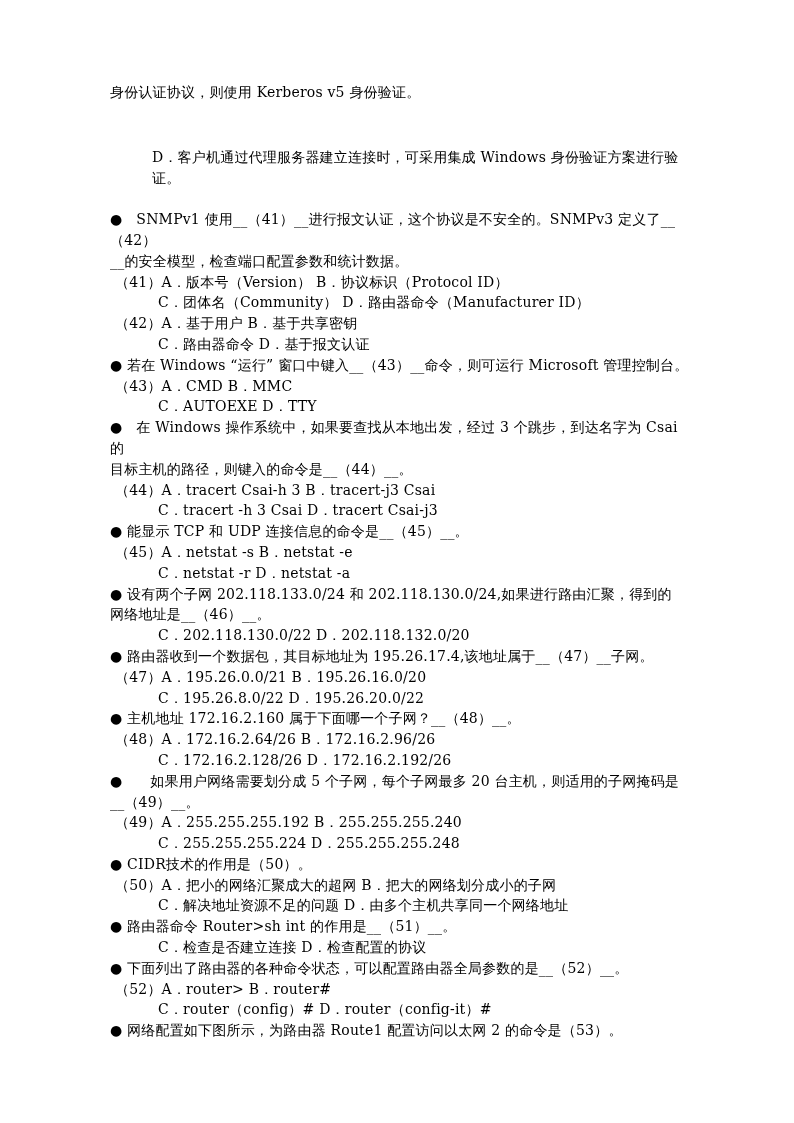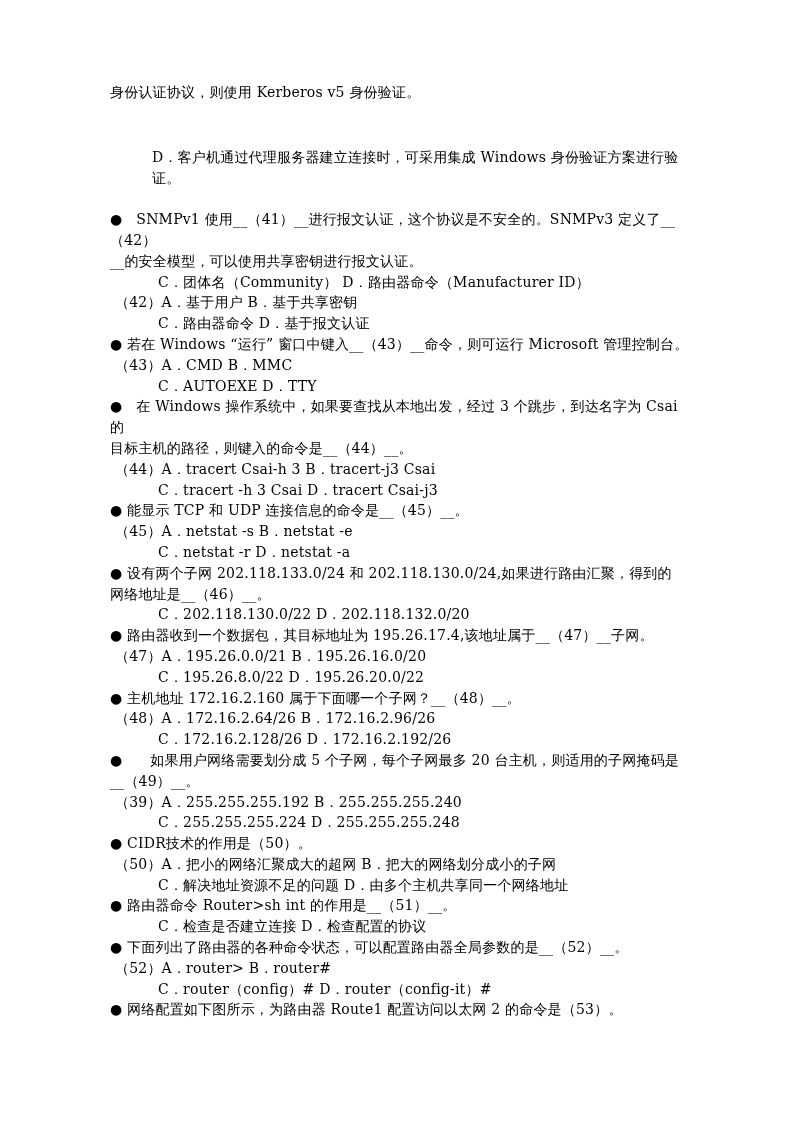--- a/index.html
+++ b/index.html
@@ -34,21 +34,22 @@
   .blank { height: 20.8px; }
 </style>
 </head>
 <body>
 
 <div class="page">
   <div class="ln body">身份认证协议，则使用 Kerberos v5 身份验证。</div>
   <div class="ln indentD">D．客户机通过代理服务器建立连接时，可采用集成 Windows 身份验证方案进行验证。</div>
   <div class="ln blank"></div>
   <div class="ln body">●   SNMPv1 使用__（41）__进行报文认证，这个协议是不安全的。SNMPv3 定义了__（42）</div>
-  <div class="ln body">__的安全模型，可以使用共享密钥进行报文认证。</div>
+  <div class="ln body">__的安全模型，检查端口配置参数和统计数据。</div>
+  <div class="ln optA">（41）A．版本号（Version） B．协议标识（Protocol ID）</div>
   <div class="ln optC">C．团体名（Community） D．路由器命令（Manufacturer ID）</div>
   <div class="ln optA">（42）A．基于用户 B．基于共享密钥</div>
   <div class="ln optC">C．路由器命令 D．基于报文认证</div>
   <div class="ln body">● 若在 Windows “运行” 窗口中键入__（43）__命令，则可运行 Microsoft 管理控制台。</div>
   <div class="ln optA">（43）A．CMD B．MMC</div>
   <div class="ln optC">C．AUTOEXE D．TTY</div>
   <div class="ln body">●   在 Windows 操作系统中，如果要查找从本地出发，经过 3 个跳步，到达名字为 Csai 的</div>
   <div class="ln body">目标主机的路径，则键入的命令是__（44）__。</div>
   <div class="ln optA">（44）A．tracert Csai-h 3 B．tracert-j3 Csai</div>
   <div class="ln optC">C．tracert -h 3 Csai D．tracert Csai-j3</div>
@@ -59,21 +60,21 @@
   <div class="ln body">网络地址是__（46）__。</div>
   <div class="ln optC">C．202.118.130.0/22 D．202.118.132.0/20</div>
   <div class="ln body">● 路由器收到一个数据包，其目标地址为 195.26.17.4,该地址属于__（47）__子网。</div>
   <div class="ln optA">（47）A．195.26.0.0/21 B．195.26.16.0/20</div>
   <div class="ln optC">C．195.26.8.0/22 D．195.26.20.0/22</div>
   <div class="ln body">● 主机地址 172.16.2.160 属于下面哪一个子网？__（48）__。</div>
   <div class="ln optA">（48）A．172.16.2.64/26 B．172.16.2.96/26</div>
   <div class="ln optC">C．172.16.2.128/26 D．172.16.2.192/26</div>
   <div class="ln body">●      如果用户网络需要划分成 5 个子网，每个子网最多 20 台主机，则适用的子网掩码是</div>
   <div class="ln body">__（49）__。</div>
-  <div class="ln optA">（39）A．255.255.255.192 B．255.255.255.240</div>
+  <div class="ln optA">（49）A．255.255.255.192 B．255.255.255.240</div>
   <div class="ln optC">C．255.255.255.224 D．255.255.255.248</div>
   <div class="ln body">● CIDR技术的作用是（50）。</div>
   <div class="ln optA">（50）A．把小的网络汇聚成大的超网 B．把大的网络划分成小的子网</div>
   <div class="ln optC">C．解决地址资源不足的问题 D．由多个主机共享同一个网络地址</div>
   <div class="ln body">● 路由器命令 Router&gt;sh int 的作用是__（51）__。</div>
   <div class="ln optC">C．检查是否建立连接 D．检查配置的协议</div>
   <div class="ln body">● 下面列出了路由器的各种命令状态，可以配置路由器全局参数的是__（52）__。</div>
   <div class="ln optA">（52）A．router&gt; B．router#</div>
   <div class="ln optC">C．router（config）# D．router（config-it）#</div>
   <div class="ln body">● 网络配置如下图所示，为路由器 Route1 配置访问以太网 2 的命令是（53）。</div>

